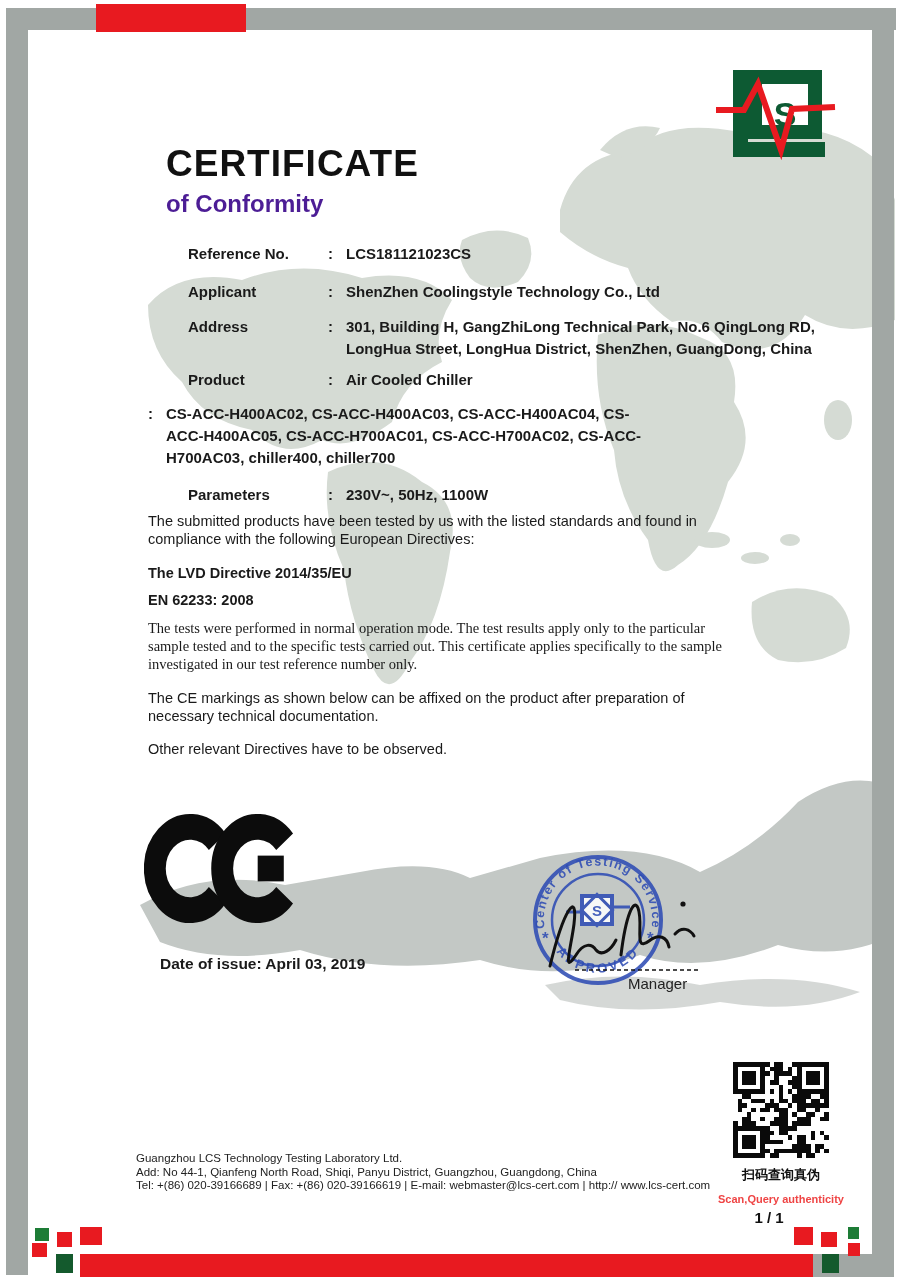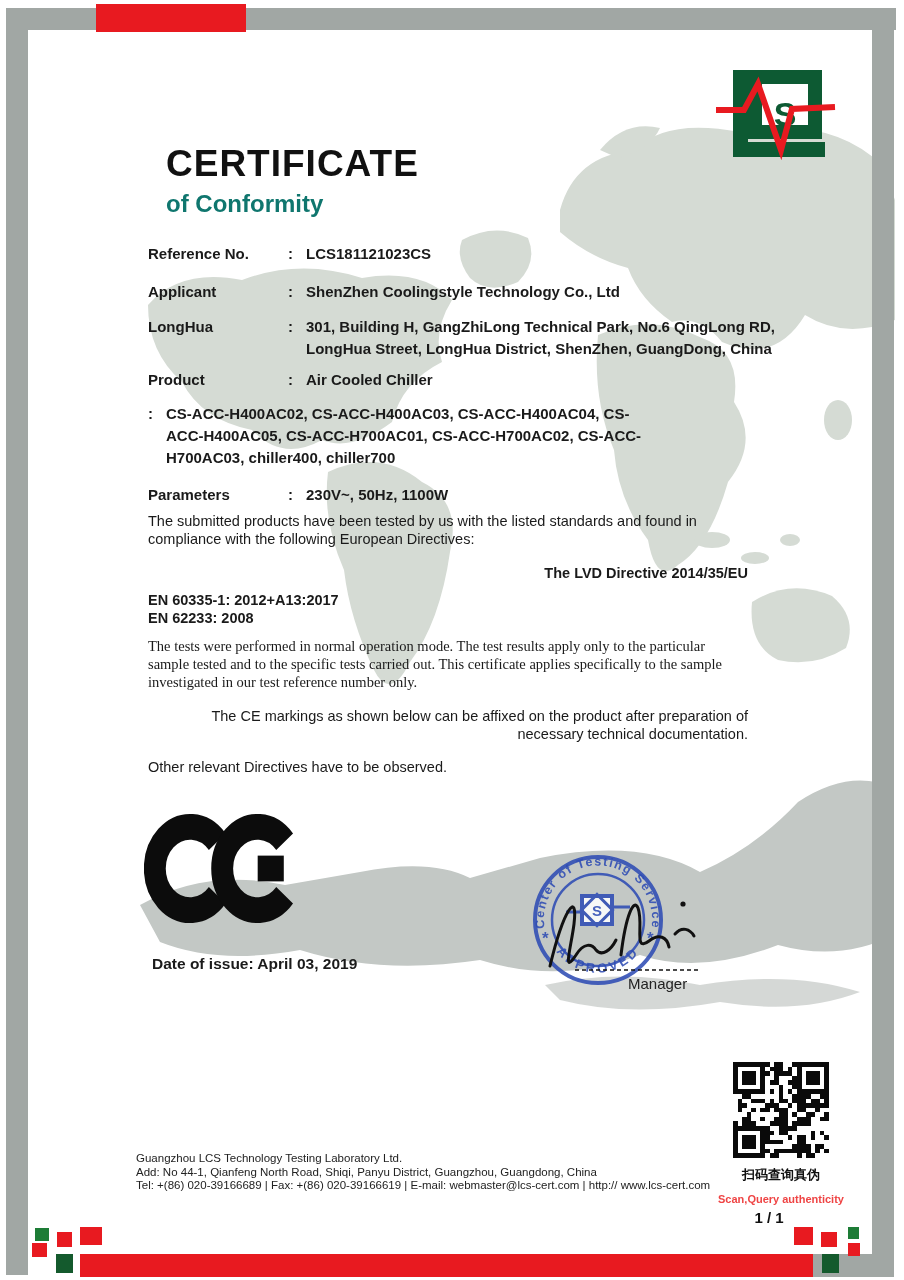--- a/index.html
+++ b/index.html
@@ -12,34 +12,34 @@
   .frame-right{position:absolute;left:872px;top:8px;width:22px;height:1267px;background:#a1a7a4;z-index:1;}
   .frame-bottom-right{position:absolute;left:812px;top:1254px;width:82px;height:23px;background:#a1a7a4;z-index:1;}
   .frame-red-seg{position:absolute;left:96px;top:4px;width:150px;height:28px;background:#e81a20;z-index:2;}
   
   .watermark{position:absolute;left:0;top:0;z-index:0;}
   
   .logo{position:absolute;left:708px;top:62px;z-index:3;}
   
   .title-block{position:absolute;left:166px;top:143px;z-index:3;}
   .title{font-size:37px;font-weight:700;letter-spacing:1px;color:#111;}
-  .subtitle{font-size:24px;font-weight:700;margin-top:5px;color:#0f766e;}
+  .subtitle{font-size:24px;font-weight:700;margin-top:5px;color:#4c1d95;}
   
   .content{position:absolute;left:148px;top:243px;width:606px;z-index:3;}
   .row{display:flex;font-size:15px;font-weight:700;line-height:22px;margin-bottom:13px;}
-  .row .lbl{width:140px;flex:none;}
+  .row .lbl{width:140px;flex:none;margin-left:40px;}
   .row .col{width:18px;flex:none;}
   .row .val{width:492px;flex:none;}
   .para{font-size:14.5px;line-height:18px;margin:0;width:600px;}
-  .m10{margin-top:10px;font-family:Liberation Serif, serif;} .m16{margin-top:16px;text-align:right;} .m9{margin-top:9px;} .m15{margin-top:15px;}
+  .m10{margin-top:10px;font-family:Liberation Serif, serif;} .m16{margin-top:16px;} .m9{margin-top:9px;} .m15{margin-top:15px;}
   .bold{font-weight:700;}
   .standards div{font-size:14.5px;line-height:18px;font-weight:700;}
   
   .ce{position:absolute;left:144px;top:812px;z-index:3;}
-  .date{position:absolute;left:152px;top:955px;font-size:15.5px;font-weight:700;z-index:3;}
+  .date{position:absolute;left:160px;top:955px;font-size:15.5px;font-weight:700;z-index:3;}
   
   .stamp-wrap{position:absolute;left:520px;top:838px;width:230px;height:175px;z-index:4;}
   .manager{position:absolute;left:92px;top:137px;font-size:15px;color:#222;margin-left:16px;}
   
   .qr-block{position:absolute;left:686px;top:1062px;width:190px;text-align:center;z-index:3;}
   .qr{width:96px;height:96px;margin:0 auto;}
   .qr svg{width:96px;height:96px;shape-rendering:crispEdges;}
   .qr-zh{margin-top:8px;font-size:13px;font-weight:700;color:#111;}
   .qr-en{margin-top:9px;font-size:11px;font-weight:700;color:#ef4444;}
   .page-num{margin-top:4px;margin-right:24px;font-size:15px;font-weight:700;color:#111;text-align:center;}
@@ -108,21 +108,21 @@
       <div class="lbl">Reference No.</div>
       <div class="col">:</div>
       <div class="val">LCS181121023CS</div>
     </div>
     <div class="row">
       <div class="lbl">Applicant</div>
       <div class="col">:</div>
       <div class="val">ShenZhen Coolingstyle Technology Co., Ltd</div>
     </div>
     <div class="row" style="margin-bottom:9px">
-      <div class="lbl">LongHua</div>
+      <div class="lbl">Address</div>
       <div class="col">:</div>
       <div class="val">301, Building H, GangZhiLong Technical Park, No.6 QingLong RD, LongHua Street, LongHua District, ShenZhen, GuangDong, China</div>
     </div>
     <div class="row" style="margin-bottom:12px">
       <div class="lbl">Product</div>
       <div class="col">:</div>
       <div class="val">Air Cooled Chiller</div>
     </div>
     <div class="row" style="margin-bottom:15px">
       <div class="col">:</div>
@@ -130,21 +130,20 @@
     </div>
     <div class="row" style="margin-bottom:6px">
       <div class="lbl">Parameters</div>
       <div class="col">:</div>
       <div class="val">230V~, 50Hz, 1100W</div>
     </div>
 
     <p class="para">The submitted products have been tested by us with the listed standards and found in compliance with the following European Directives:</p>
     <p class="para bold m16">The LVD Directive 2014/35/EU</p>
     <div class="standards m9">
-      <div>EN 60335-1: 2012+A13:2017</div>
       <div>EN 62233: 2008</div>
     </div>
     <p class="para m10">The tests were performed in normal operation mode. The test results apply only to the particular sample tested and to the specific tests carried out. This certificate applies specifically to the sample investigated in our test reference number only.</p>
     <p class="para m16">The CE markings as shown below can be affixed on the product after preparation of necessary technical documentation.</p>
     <p class="para m15">Other relevant Directives have to be observed.</p>
   </div>
 
   <svg class="ce" width="160" height="113" viewBox="0 0 190 114" preserveAspectRatio="none">
     <g fill="none" stroke="#0c0c0c" stroke-width="26">
       <path d="M 87 30 A 42 42 0 1 0 87 84"></path>

